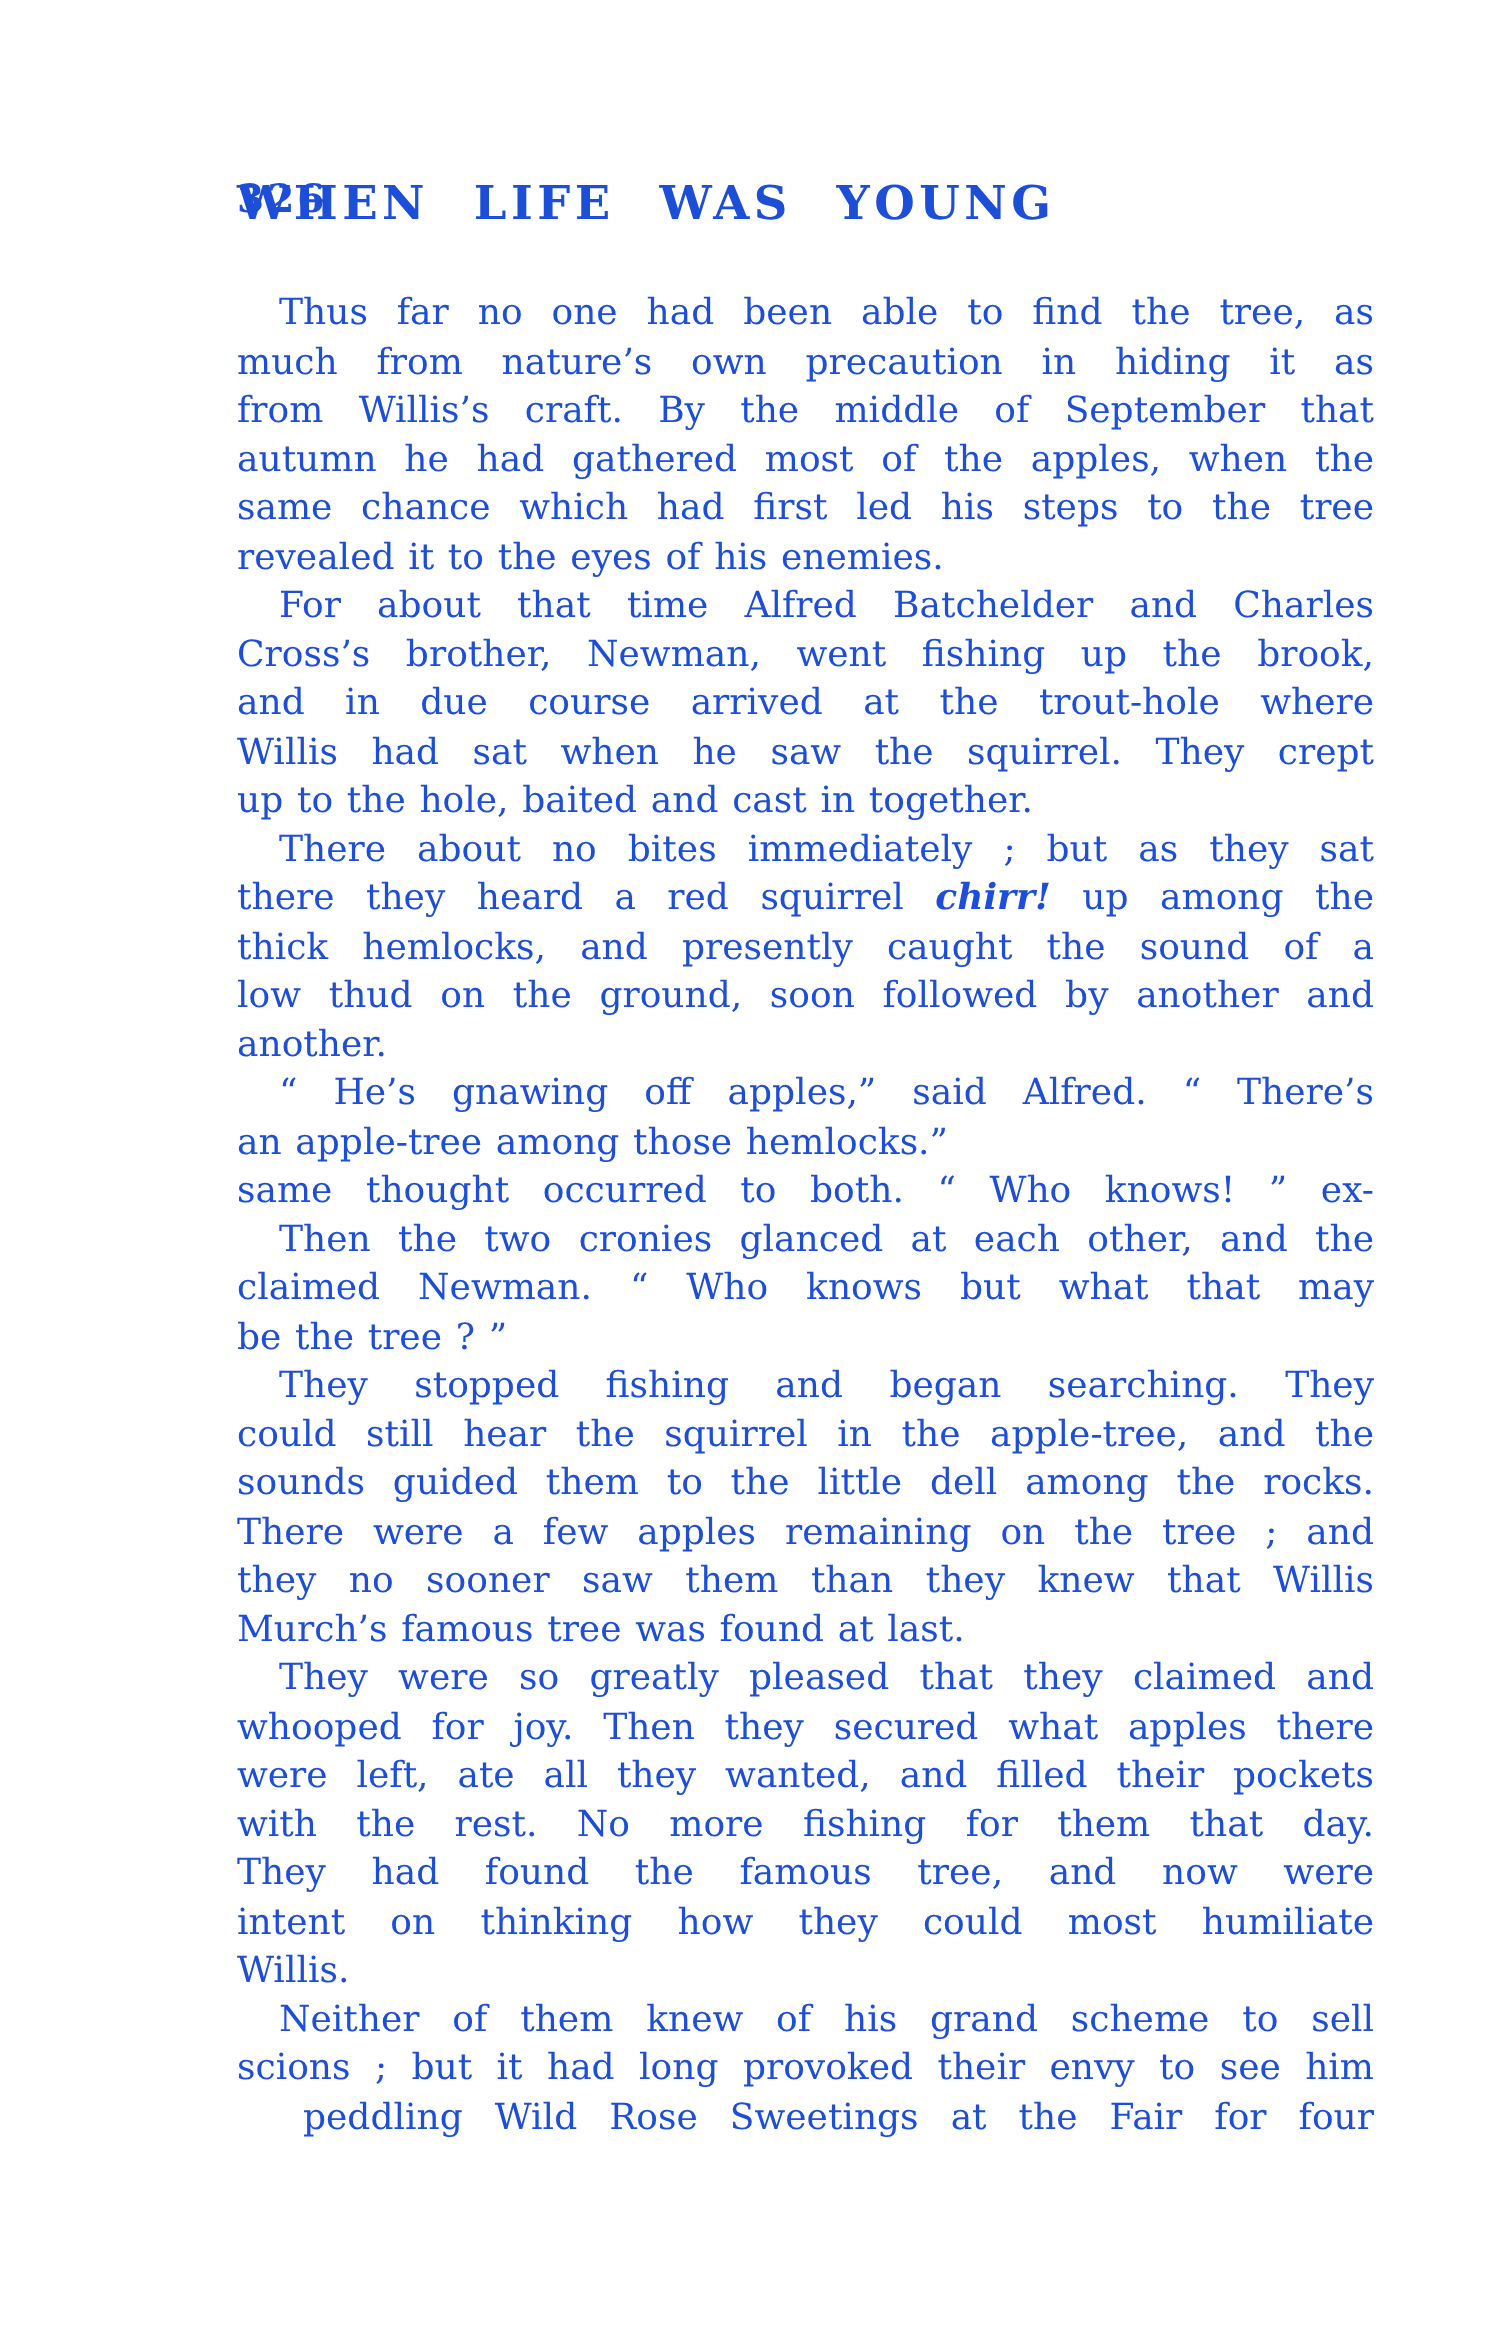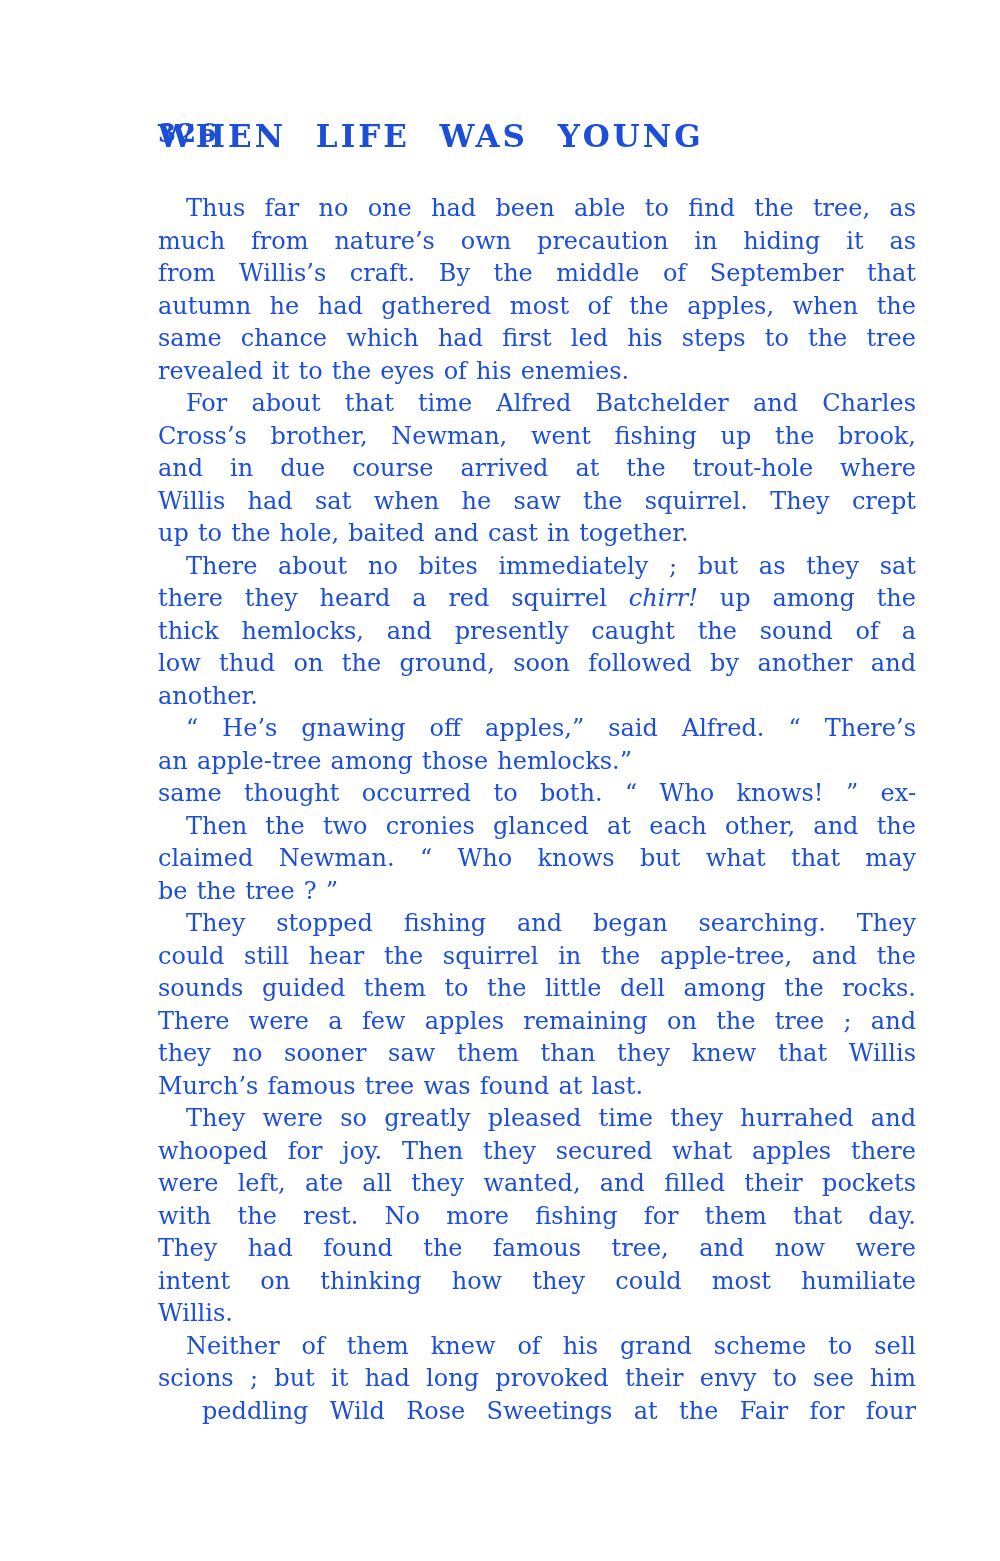--- a/index.html
+++ b/index.html
@@ -61,20 +61,21 @@
   }
   .line.last {
     text-align-last: left;
   }
   .line.last-justified {
     text-align-last: justify;
     margin-left: 44px;
   }
   .line i {
     font-style: italic;
+    font-weight: bold;
   }
 </style>
 </head>
 <body>
 
 <div class="page">
   <header class="running-head">
     <span class="folio">326</span>
     <span class="running-title">WHEN LIFE WAS YOUNG</span>
   </header>
@@ -113,21 +114,21 @@
       </div>
       <div class="paragraph">
         <div class="line first">They stopped fishing and began searching.  They</div>
         <div class="line">could still hear the squirrel in the apple-tree, and the</div>
         <div class="line">sounds guided them to the little dell among the rocks.</div>
         <div class="line">There were a few apples remaining on the tree ;  and</div>
         <div class="line">they no sooner saw them than they knew that Willis</div>
         <div class="line last">Murch’s famous tree was found at last.</div>
       </div>
       <div class="paragraph">
-        <div class="line first">They were so greatly pleased time they hurrahed and</div>
+        <div class="line first">They were so greatly pleased that they claimed and</div>
         <div class="line">whooped for joy.  Then they secured what apples there</div>
         <div class="line">were left, ate all they wanted, and filled their pockets</div>
         <div class="line">with the rest.  No more fishing for them that day.</div>
         <div class="line">They had found the famous tree, and now were</div>
         <div class="line">intent on thinking how they could most humiliate</div>
         <div class="line last">Willis.</div>
       </div>
       <div class="paragraph">
         <div class="line first">Neither of them knew of his grand scheme to sell</div>
         <div class="line">scions ;  but it had long provoked their envy to see him</div>

